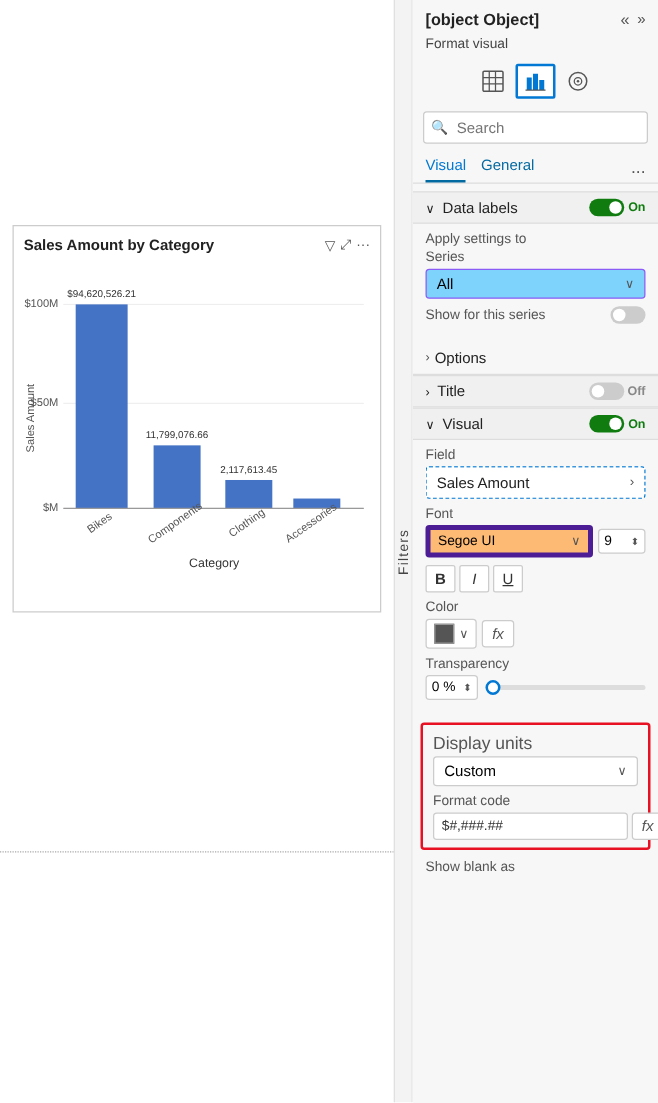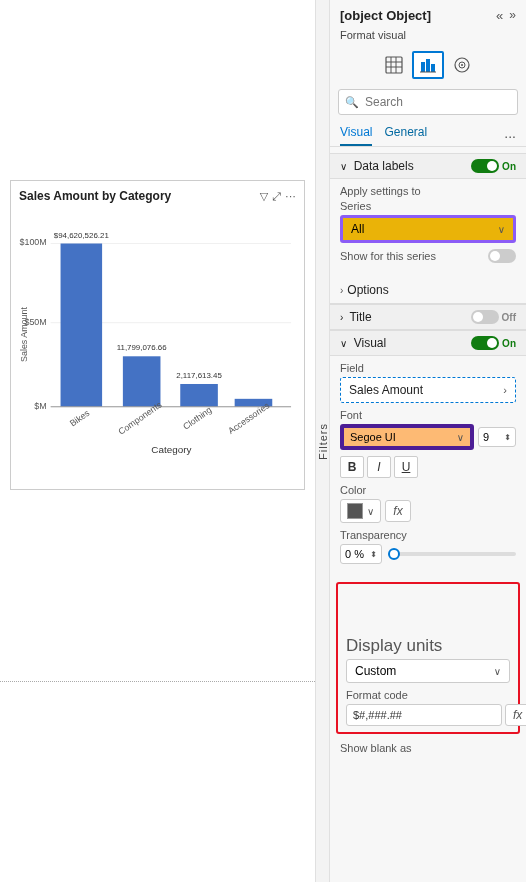--- a/index.html
+++ b/index.html
@@ -294,23 +294,23 @@
 
     .field-label {
       font-size: 11px;
       color: #555;
       margin-bottom: 3px;
     }
 
     
     .dropdown {
       width: 100%;
-      border: 3px solid #8b5cf6;
-      border-radius: 3px;
-      background: #eab308;
+      border: 1px solid #8b5cf6;
+      border-radius: 3px;
+      background: #7dd3fc;
       padding: 4px 8px;
       font-size: 12px;
       display: flex;
       align-items: center;
       justify-content: space-between;
       cursor: pointer;
       margin-bottom: 6px;
     }
 
     .dropdown-arrow {
@@ -518,24 +518,23 @@
 
     
     .display-units-section {
       border: 2px solid #e81123;
       border-radius: 3px;
       margin: 4px 6px;
       padding: 6px 8px;
     }
 
     .display-units-label {
-      font-size: 17px;
+      font-size: 14px;
       color: #555;
       margin-bottom: 3px;
-      margin-top: 46px;
     }
 
     .display-units-dropdown {
       width: 100%;
       border: 1px solid #ccc;
       border-radius: 3px;
       background: #fff;
       padding: 4px 8px;
       font-size: 12px;
       display: flex;

